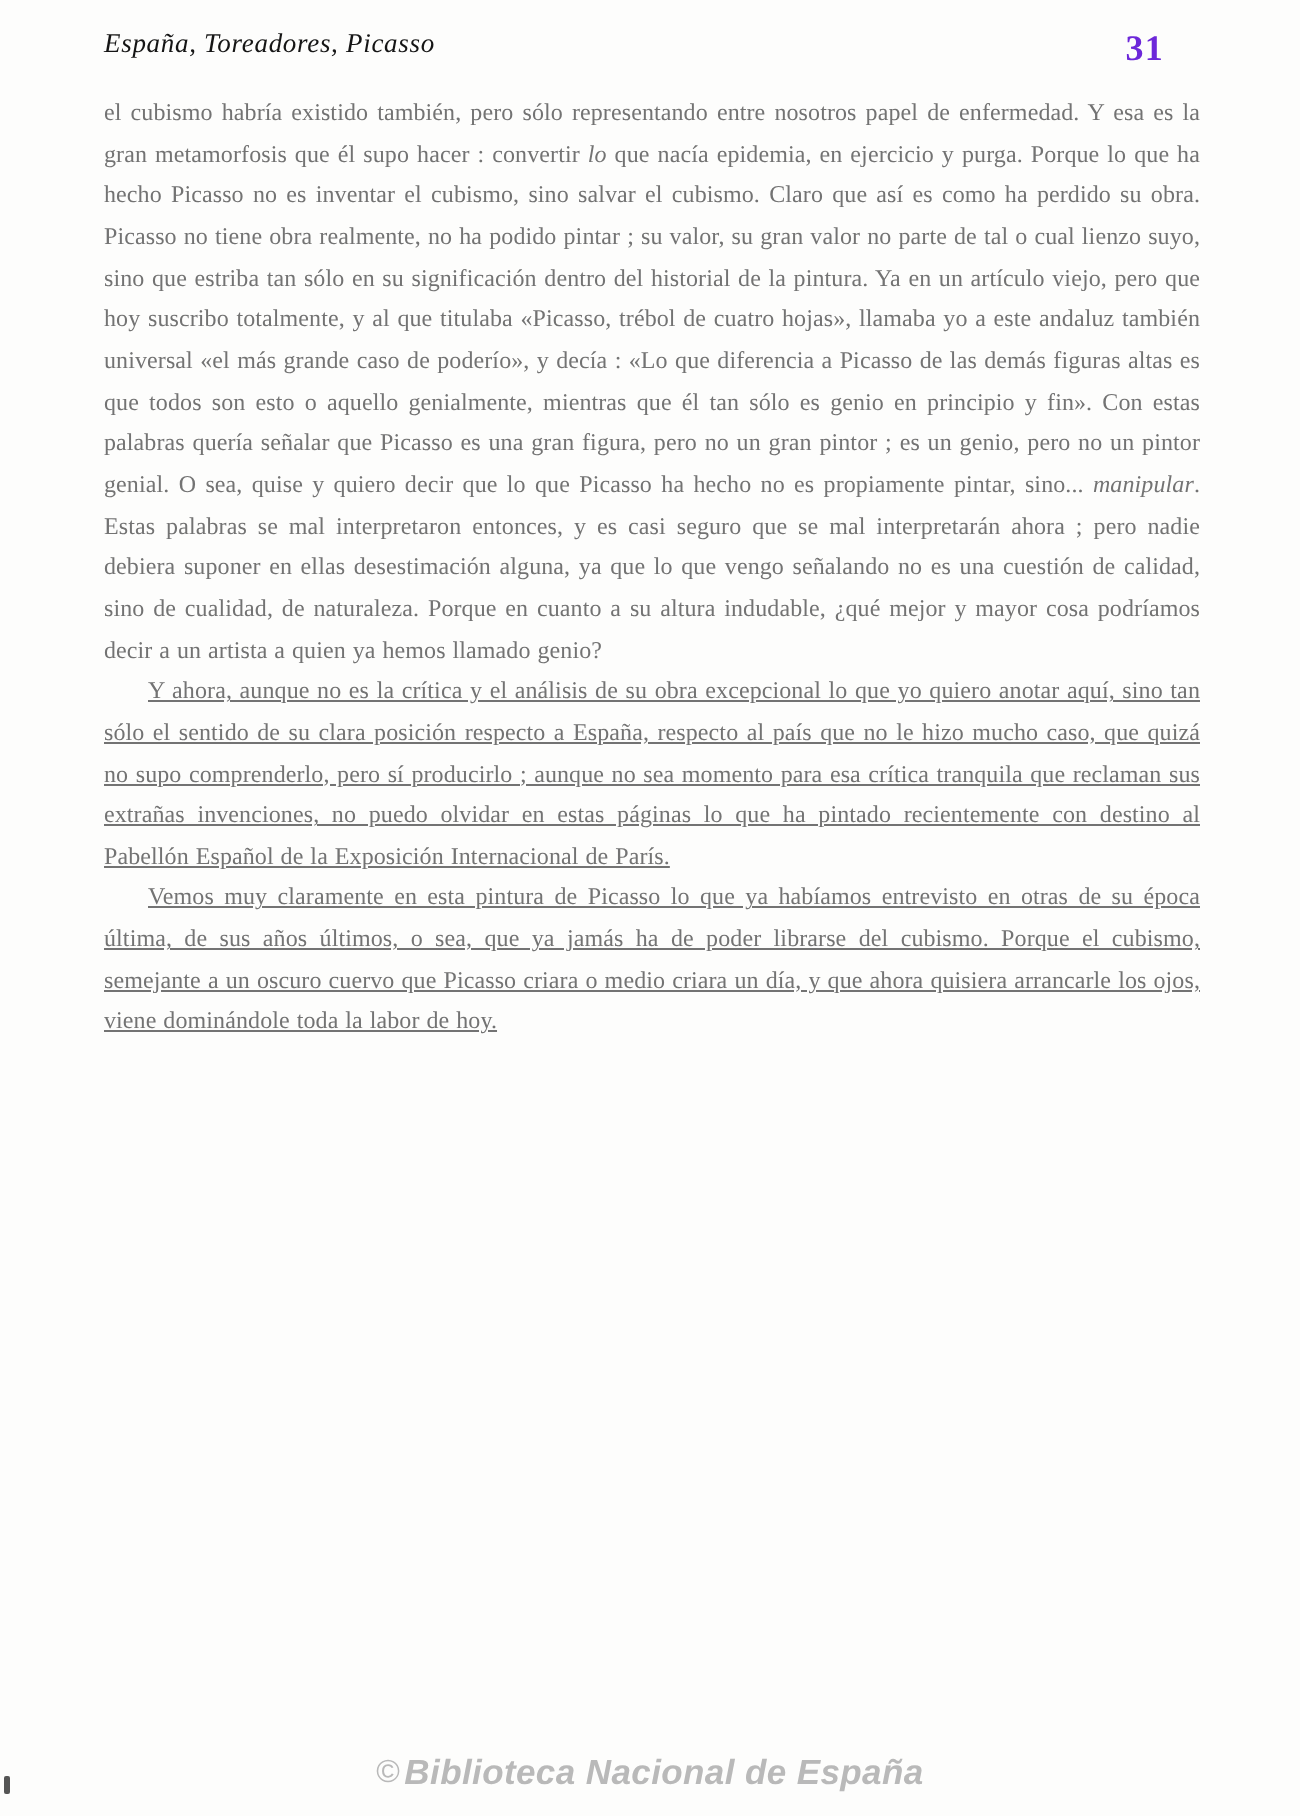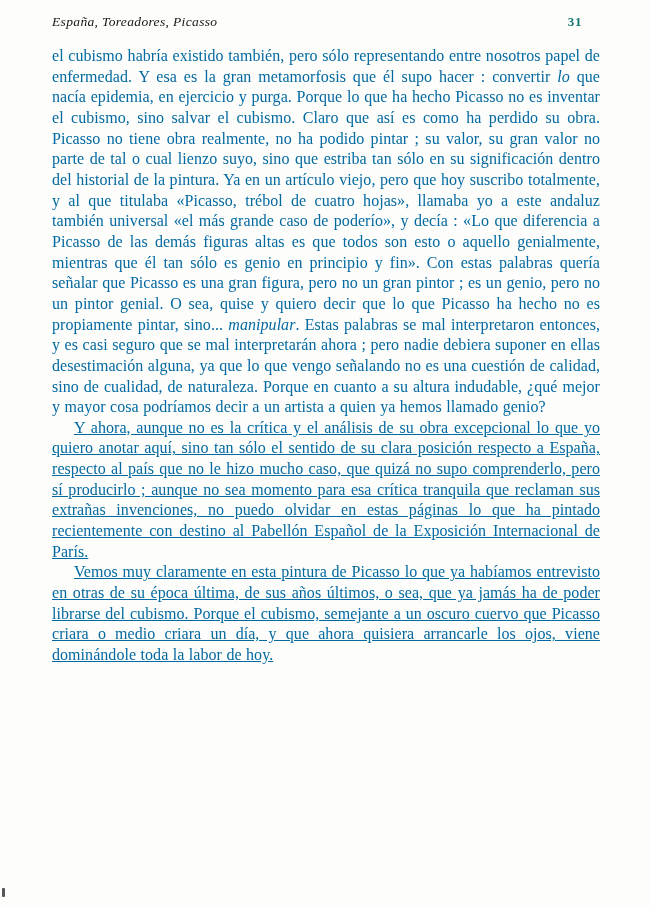--- a/index.html
+++ b/index.html
@@ -38,43 +38,43 @@
     gap: 20px;
   }
   #running-head .rh-title {
     font-style: italic;
     font-size: 13.5px;
     letter-spacing: 0.35px;
     color: #151515;
     white-space: nowrap;
   }
   #running-head .rh-folio {
-    font-size: 13px;
+    font-size: 18px;
     font-weight: 700;
     letter-spacing: 0.6px;
-    color: #0f766e;
+    color: #6d28d9;
     padding-right: 20px;
   }
 
   
   #textblock {
     position: absolute;
     left: 52px;
     top: 46px;
     width: 548px;
   }
   .para {
     margin: 0;
     text-align: justify;
     text-justify: inter-word;
-    font-size: 16px;
+    font-size: 12px;
     line-height: 20.65px;
     letter-spacing: 0.05px;
     word-spacing: 0.4px;
-    color: #0369a1;
+    color: #737373;
     hyphens: none;
   }
   .para + .para {
     text-indent: 22px;
     text-decoration: underline;
   }
   .para em {
     font-style: italic;
   }
 
@@ -124,16 +124,19 @@
     <span class="rh-title">España, Toreadores, Picasso</span>
     <span class="rh-folio">31</span>
   </div>
 
   <div id="textblock">
       <p class="para" id="p-cubismo"><span>el cubismo habría existido también, pero sólo representando entre nosotros papel de enfermedad. Y esa es la gran metamorfosis que él supo hacer : convertir </span><em>lo</em><span> que nacía epidemia, en ejercicio y purga. Porque lo que ha hecho Picasso no es inventar el cubismo, sino salvar el cubismo. Claro que así es como ha perdido su obra. Picasso no tiene obra realmente, no ha podido pintar ; su valor, su gran valor  no parte de tal o cual lienzo suyo, sino que estriba tan sólo en su significación dentro del historial de la pintura. Ya en un artículo viejo, pero que hoy suscribo totalmente, y al que titulaba «Picasso, trébol de cuatro hojas», llamaba yo a este andaluz también universal «el más grande caso de poderío», y decía : «Lo que diferencia a Picasso de las demás figuras altas es que todos son esto o aquello genialmente, mientras que él tan sólo es genio en principio y fin». Con estas palabras quería señalar que Picasso es una gran figura, pero no un gran pintor ; es un genio, pero no un pintor genial. O sea, quise y quiero decir que lo que Picasso ha hecho no es propiamente pintar, sino... </span><em>manipular</em><span>. Estas palabras se mal interpretaron entonces, y es casi seguro que se mal interpretarán ahora ; pero nadie debiera suponer en ellas desestimación alguna, ya que lo que vengo señalando no es una cuestión de calidad, sino de cualidad, de naturaleza. Porque en cuanto a su altura indudable, ¿qué mejor y mayor cosa podríamos decir a un artista a quien ya hemos llamado genio?</span></p>
       <p class="para" id="p-y-ahora"><span>Y ahora, aunque no es la crítica y el análisis de su obra excepcional lo que yo quiero anotar aquí, sino tan sólo el sentido de su clara posición respecto a España, respecto al país que no le hizo mucho caso, que quizá no supo comprenderlo, pero sí producirlo ; aunque no sea momento para esa crítica tranquila que reclaman sus extrañas invenciones, no puedo olvidar en estas páginas lo que ha pintado recientemente con destino al Pabellón Español de la Exposición Internacional de París.</span></p>
       <p class="para" id="p-vemos"><span>Vemos muy claramente en esta pintura de Picasso lo que ya habíamos entrevisto en otras de su época última, de sus años últimos, o sea, que ya jamás ha de poder librarse del cubismo. Porque el cubismo, semejante a un oscuro cuervo que Picasso criara o medio criara un día, y que ahora quisiera arrancarle los ojos, viene dominándole toda la labor de hoy.</span></p>
     </div>
 
+  <div id="footer-watermark">
+    <span class="wm-copy">©</span><span>Biblioteca Nacional de España</span>
+  </div>
 
   <div class="speck" id="speck-left"></div>
 
 </div>
 
 </body></html>

